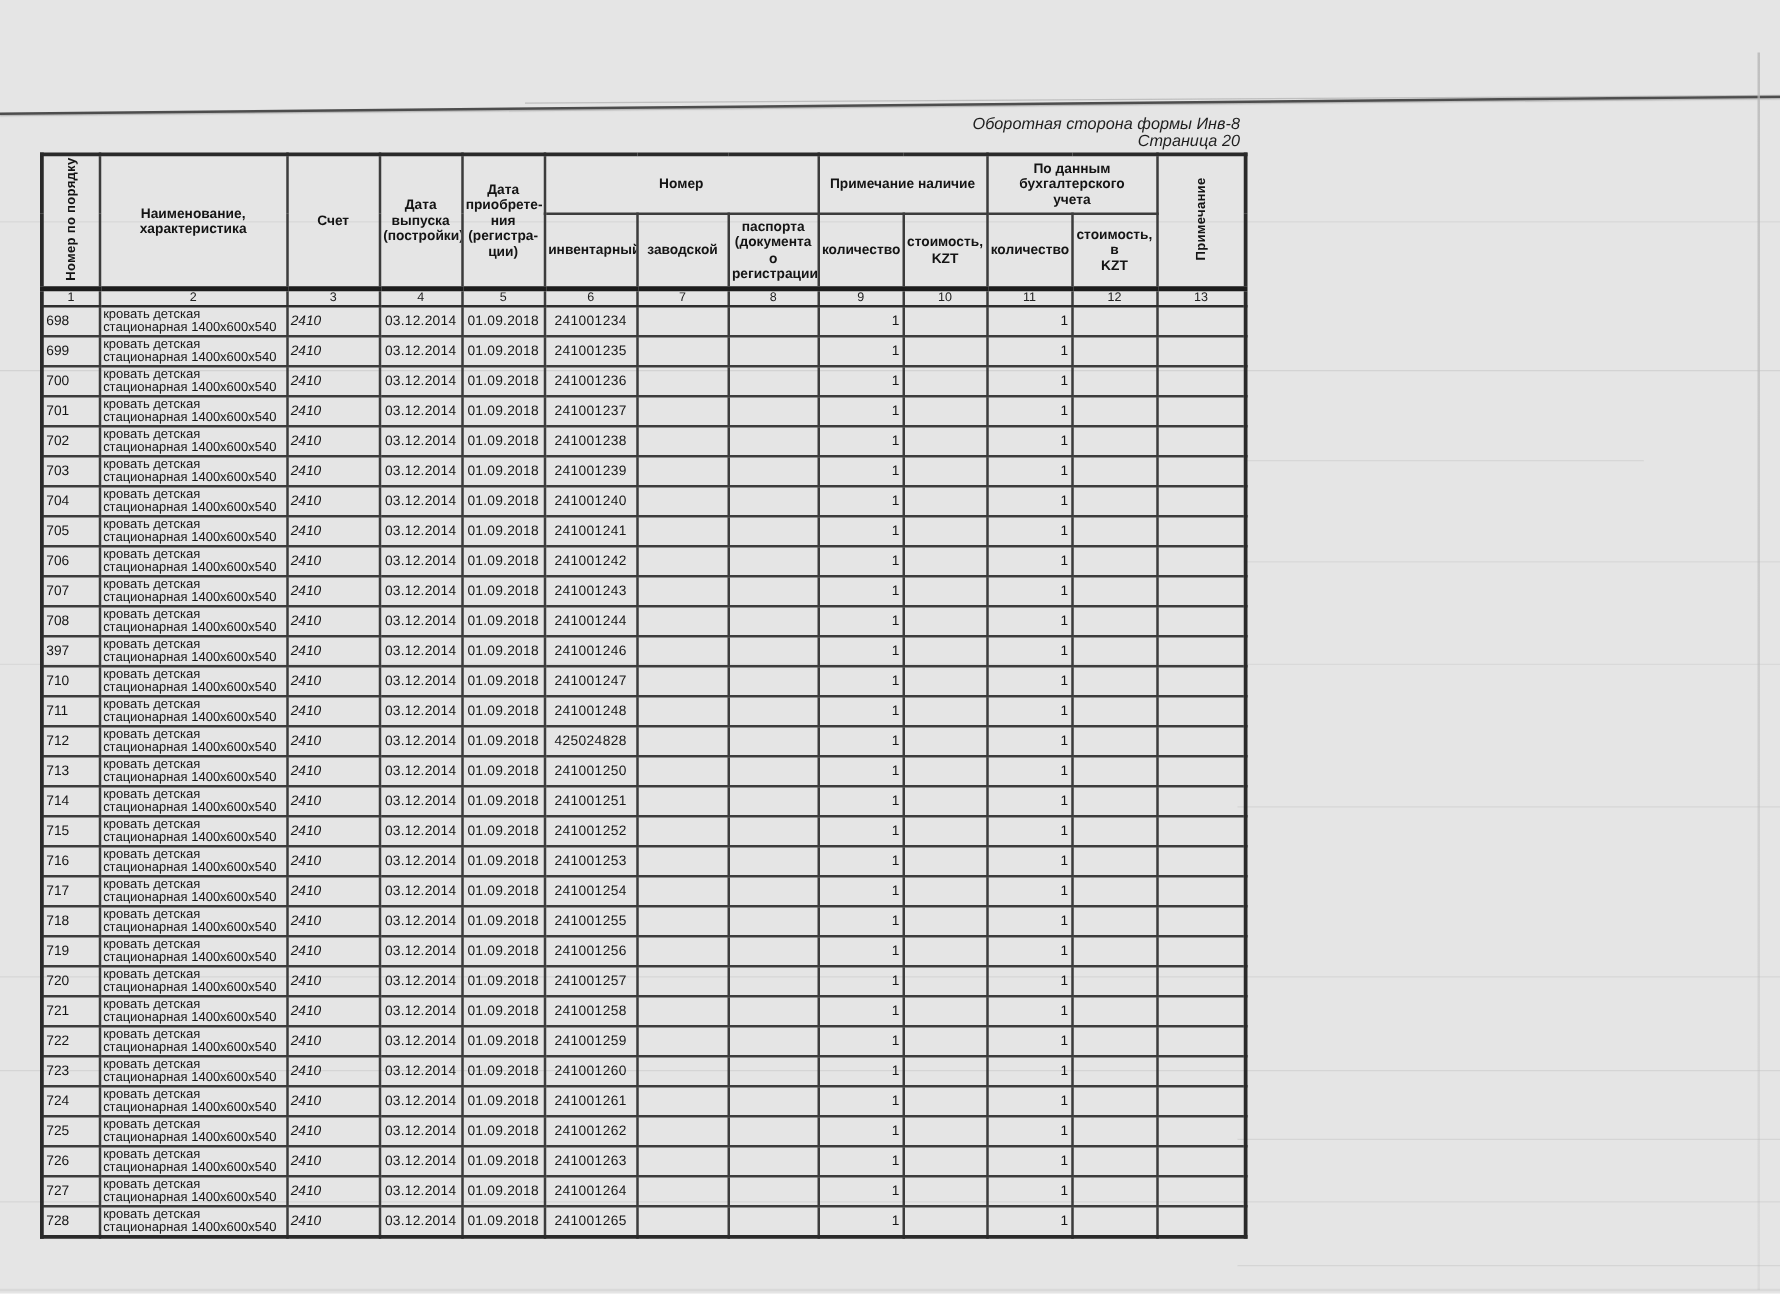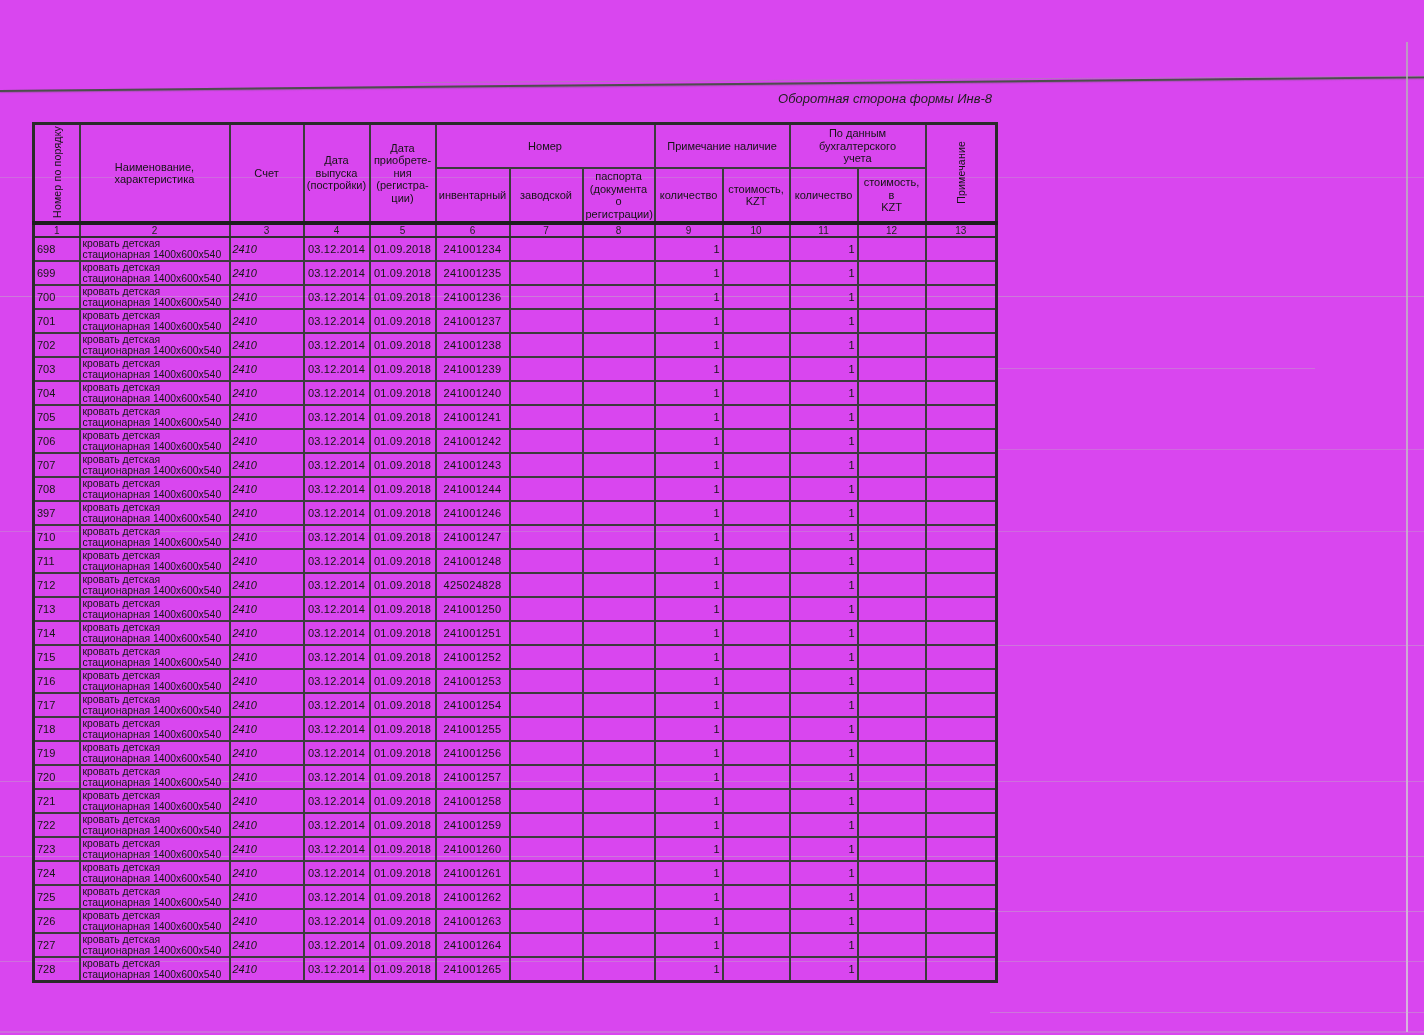--- a/index.html
+++ b/index.html
@@ -1,21 +1,21 @@
 <!DOCTYPE html>
 <html><head>
 <meta charset="utf-8">
 <style>
   * { margin: 0; padding: 0; box-sizing: border-box; }
   html, body { background: #ffffff; }
   .page {
     position: relative;
     width: 1424px;
     height: 1035px;
-    background: #d946ef;
+    background: #e5e5e5;
     overflow: hidden;
     font-family: "Liberation Sans", "DejaVu Sans", sans-serif;
     color: #1a1a1a;
   }
 
   
   .artifact { position: absolute; pointer-events: none; }
   .scan-top-line {
     left: 0; top: 90px; width: 1430px; height: 2px;
     background: #4d4d4d;
@@ -68,21 +68,21 @@
     table-layout: fixed;
     background: transparent;
     border: 3px solid #2a2a2a;
   }
   .inv-table th, .inv-table td {
     border: 2px solid #3c3c3c;
     background: transparent;
     overflow: hidden;
   }
   .inv-table thead th {
-    font-weight: 400;
+    font-weight: 700;
     font-size: 11px;
     line-height: 12.5px;
     text-align: center;
     vertical-align: middle;
     white-space: pre-line;
     color: #141414;
     padding: 1px 2px;
   }
   tr.h-group { height: 44px; }
   tr.h-sub   { height: 40px; }
@@ -137,20 +137,21 @@
   <div class="artifact streak s6"></div>
   <div class="artifact streak s7"></div>
   <div class="artifact streak s8"></div>
   <div class="artifact streak s9"></div>
   <div class="artifact streak s10"></div>
   <div class="artifact streak s11"></div>
   <div class="artifact streak s12"></div>
 
   <div class="form-note">
     <div>Оборотная сторона формы Инв-8</div>
+    <div>Страница 20</div>
   </div>
 
   <table class="inv-table">
     <colgroup>
       <col style="width:46px">
         <col style="width:150px">
         <col style="width:74px">
       <col style="width:66px">
         <col style="width:66px">
         <col style="width:74px">

